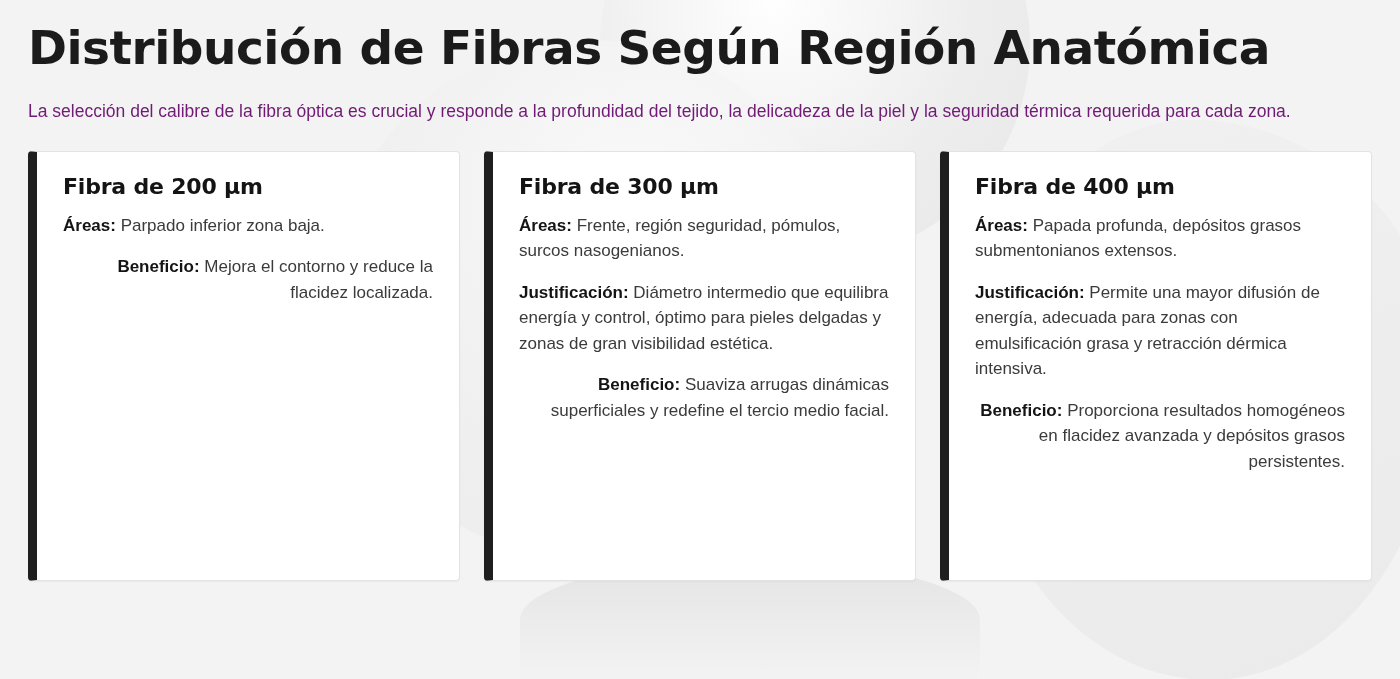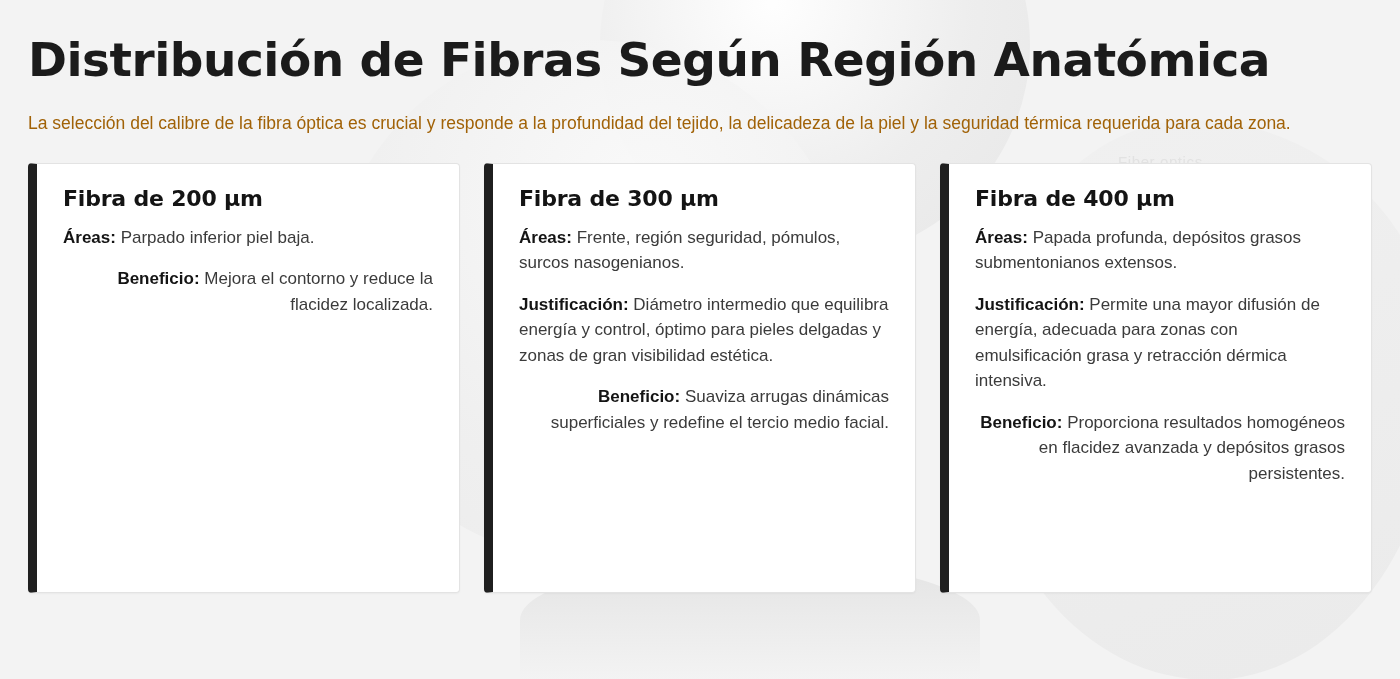--- a/index.html
+++ b/index.html
@@ -71,40 +71,40 @@
     top: 153px;
     font-size: 15px;
     letter-spacing: 0.6px;
     color: #e2e2e2;
     font-family: "Liberation Sans", sans-serif;
   }
 
   .content {
     position: relative;
     z-index: 2;
-    padding: 12px 28px;
+    padding: 0 28px;
   }
 
   .page-title {
     margin: 0;
     padding-top: 22px;
     font-size: 47px;
     line-height: 1.1;
     font-weight: 700;
     color: #1b1b1b;
     letter-spacing: -0.5px;
     font-family: "DejaVu Sans", sans-serif;
   }
 
   .intro {
     margin: 24px 0 0 0;
     max-width: 1265px;
     font-size: 17.5px;
     line-height: 1.55;
-    color: #a16207;
+    color: #701a75;
     font-family: "Liberation Sans", sans-serif;
   }
 
   .cards {
     display: flex;
     gap: 24px;
     margin-top: 26px;
   }
 
   .card {
@@ -162,21 +162,21 @@
   <div class="content">
 
     <h1 class="page-title">Distribución de Fibras Según Región Anatómica</h1>
 
     <p class="intro">La selección del calibre de la fibra óptica es crucial y responde a la profundidad del tejido, la delicadeza de la piel y la seguridad térmica requerida para cada zona.</p>
 
     <div class="cards">
 
       <div class="card">
         <h2 class="card-title">Fibra de 200 µm</h2>
-        <p class="card-para"><span class="lbl">Áreas:</span> <span>Parpado inferior piel baja.</span></p>
+        <p class="card-para"><span class="lbl">Áreas:</span> <span>Parpado inferior zona baja.</span></p>
         <p class="card-para"><span class="lbl">Beneficio:</span> <span>Mejora el contorno y reduce la flacidez localizada.</span></p>
       </div>
 
       <div class="card">
         <h2 class="card-title">Fibra de 300 µm</h2>
         <p class="card-para"><span class="lbl">Áreas:</span> <span>Frente, región seguridad, pómulos, surcos nasogenianos.</span></p>
         <p class="card-para"><span class="lbl">Justificación:</span> <span>Diámetro intermedio que equilibra energía y control, óptimo para pieles delgadas y zonas de gran visibilidad estética.</span></p>
         <p class="card-para"><span class="lbl">Beneficio:</span> <span>Suaviza arrugas dinámicas superficiales y redefine el tercio medio facial.</span></p>
       </div>
 

